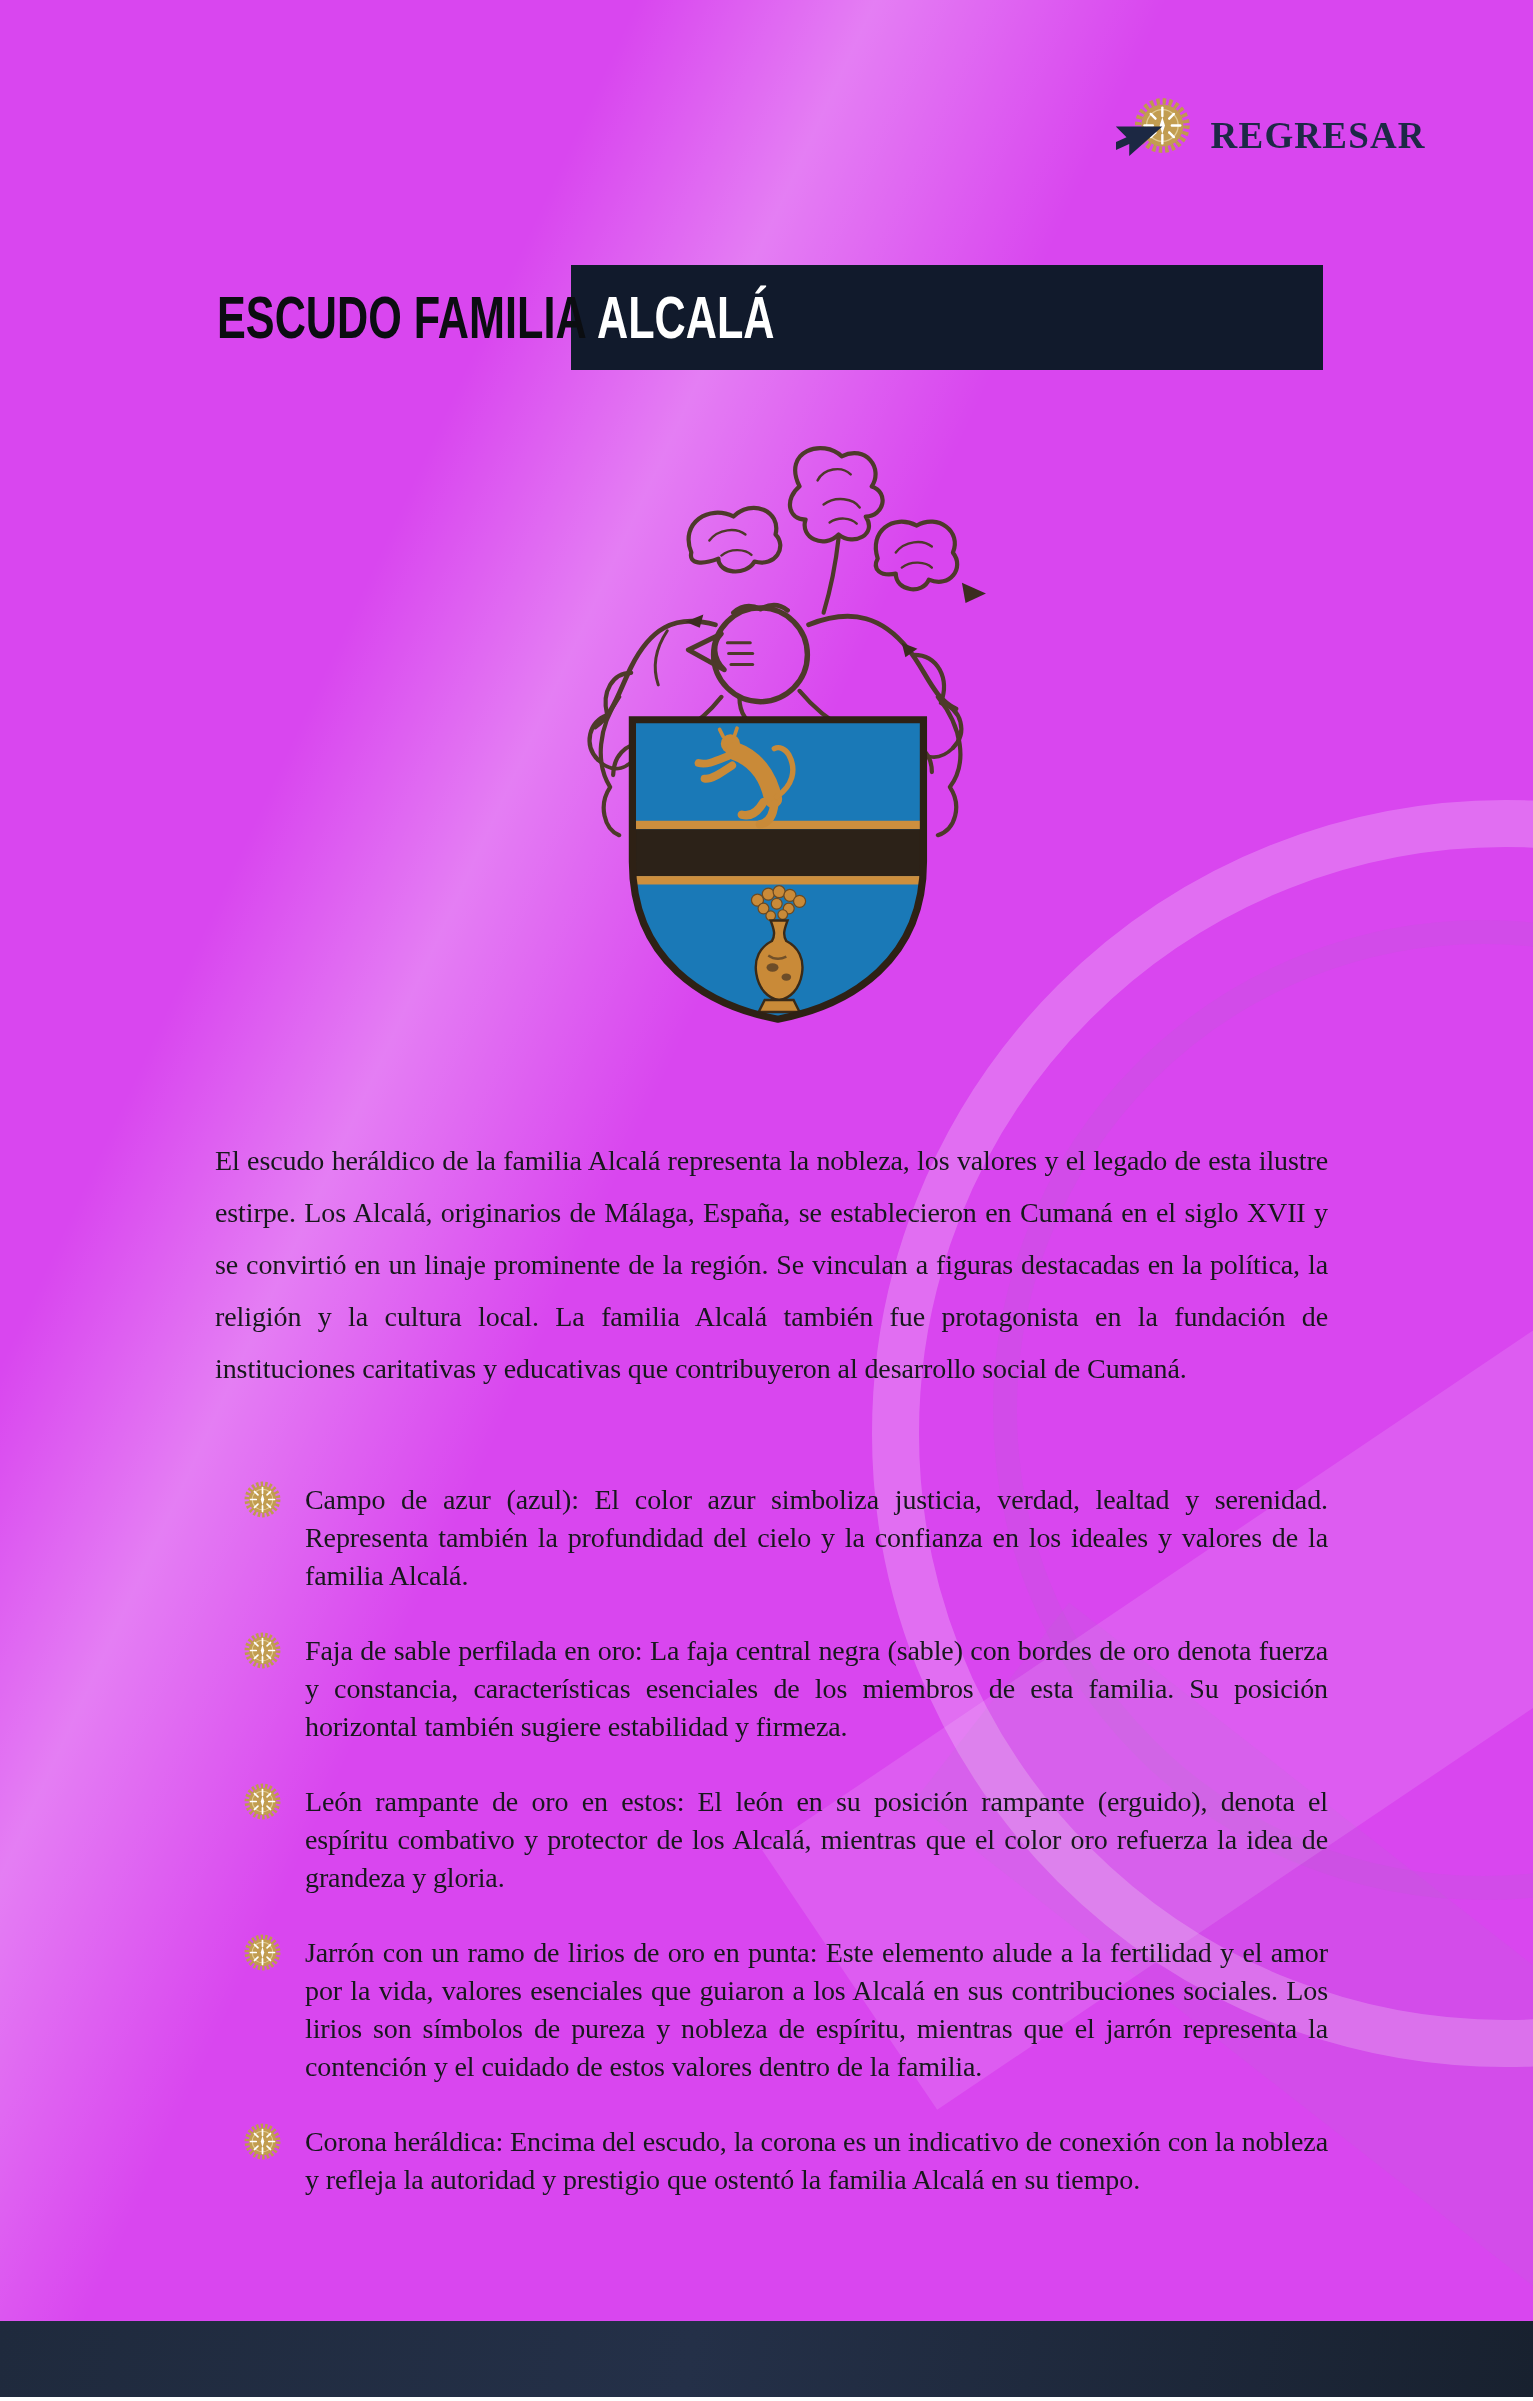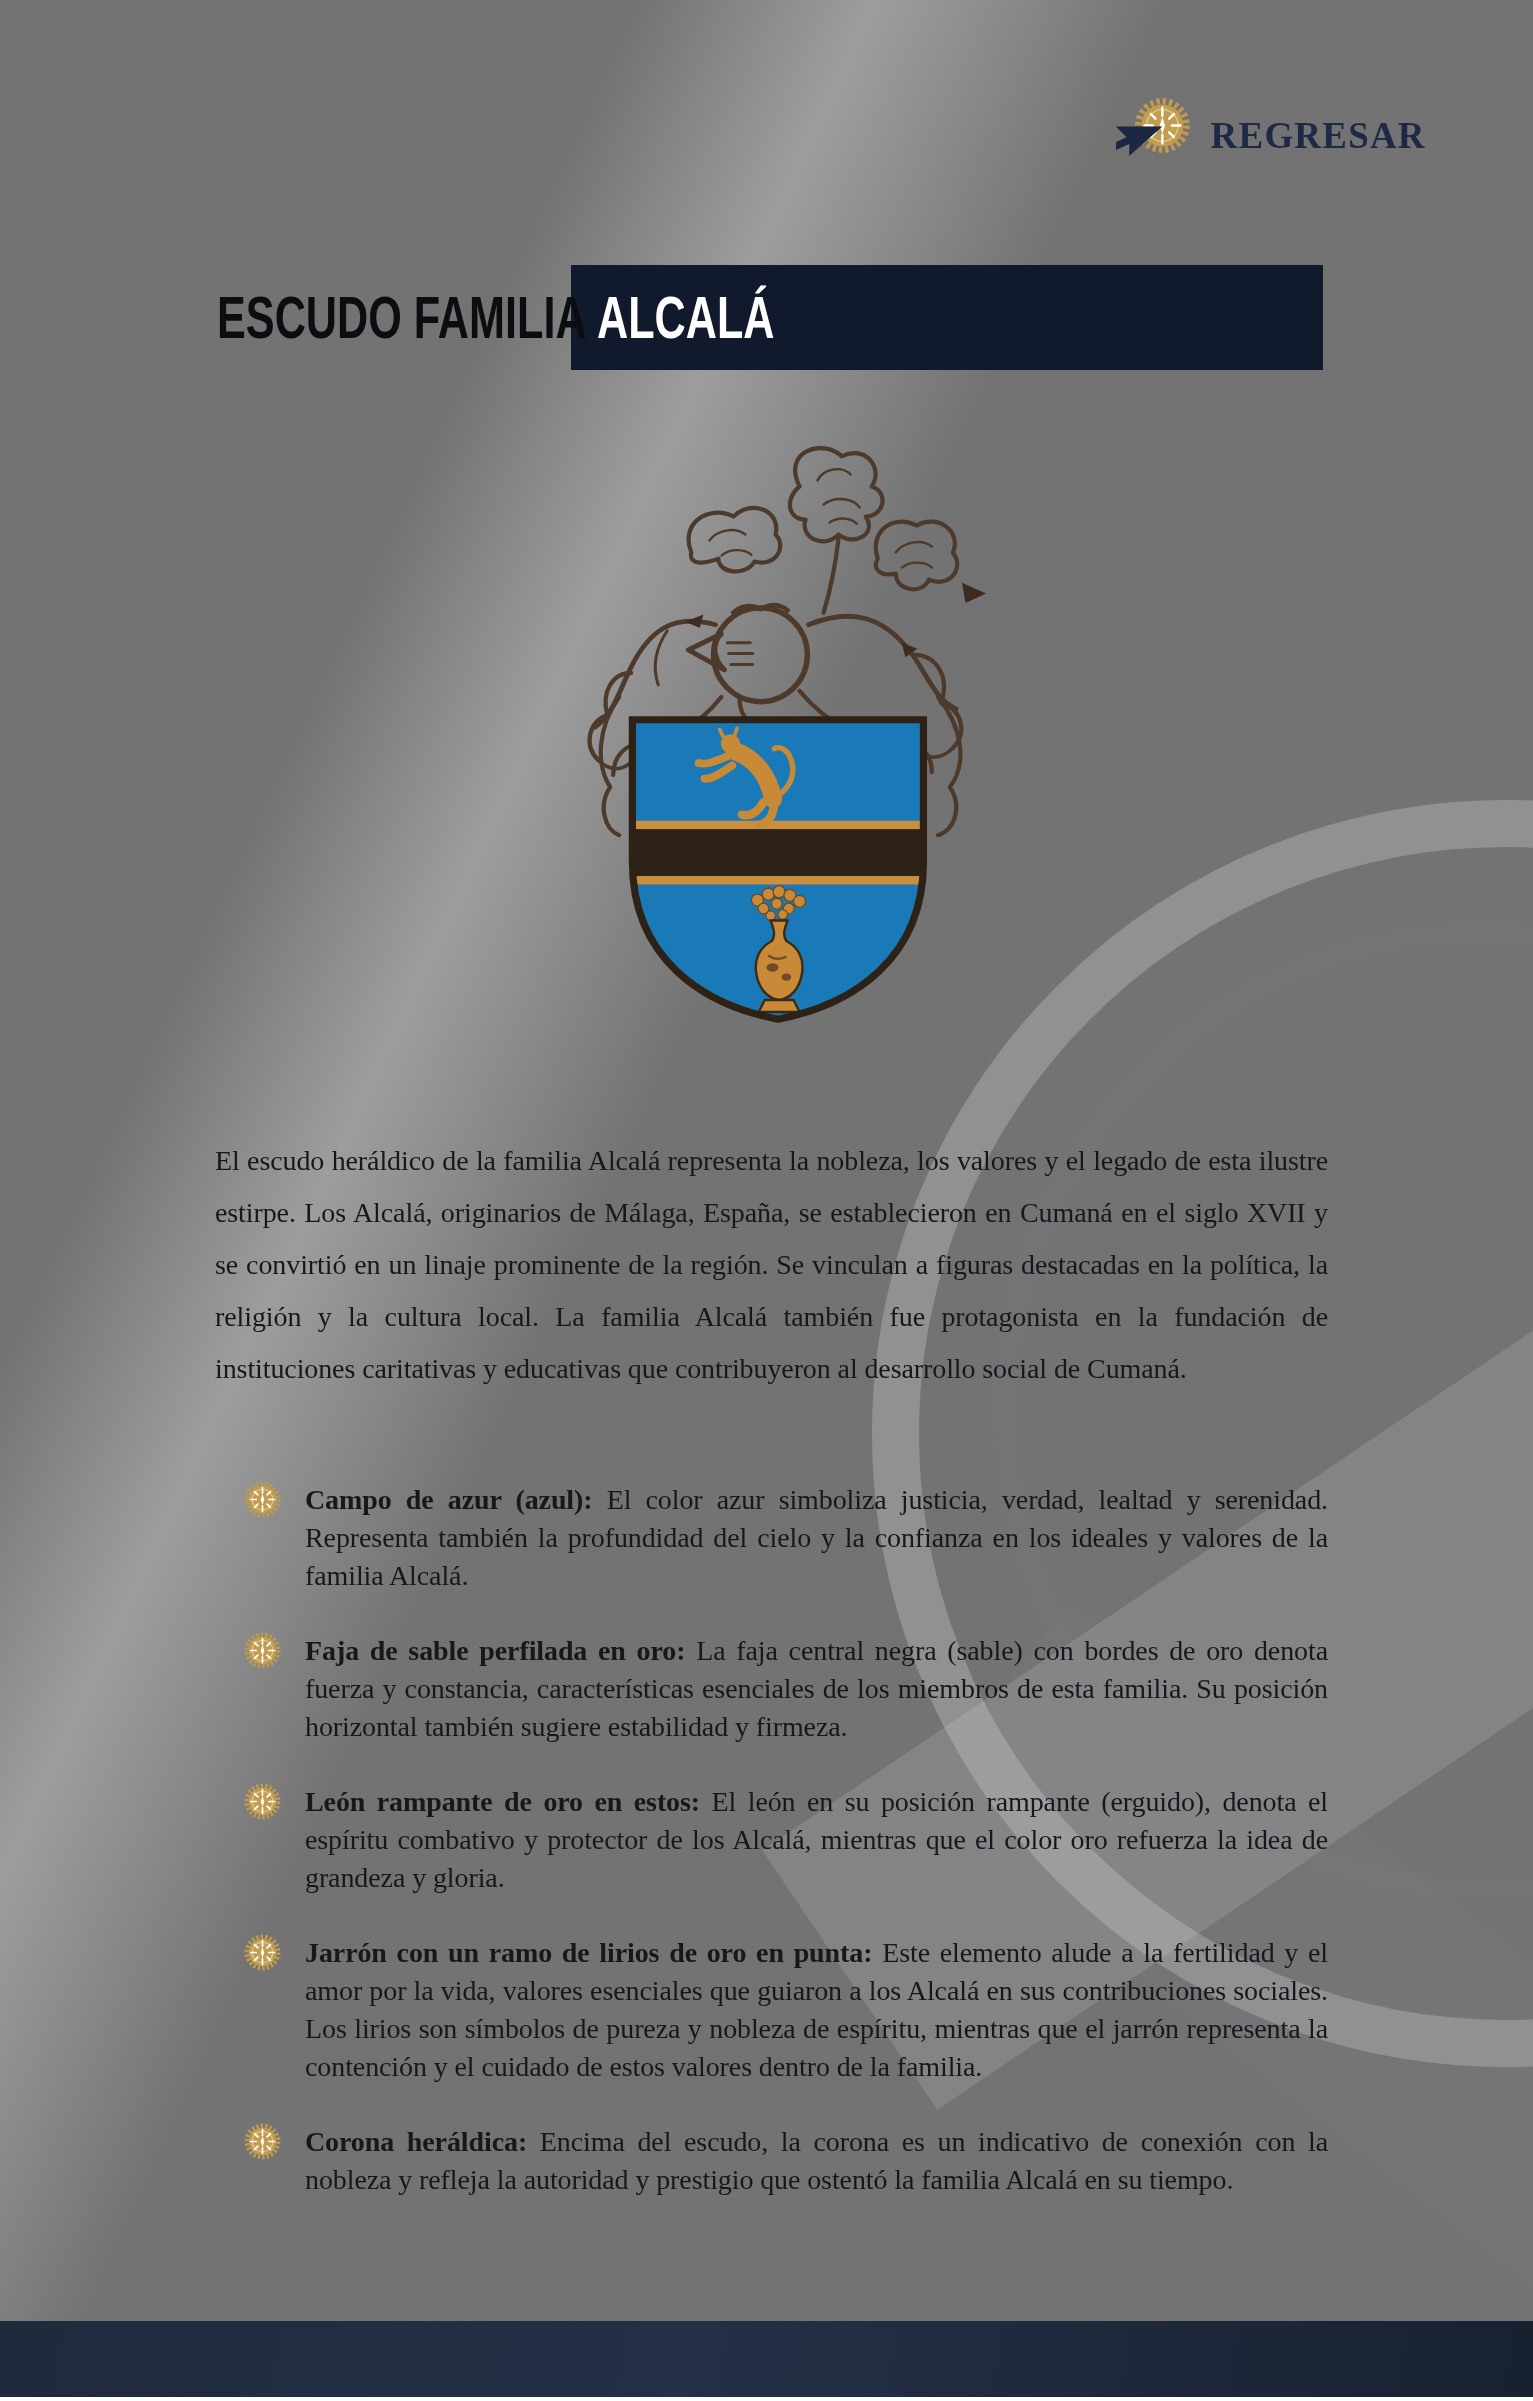--- a/index.html
+++ b/index.html
@@ -1,16 +1,16 @@
 <!DOCTYPE html>
 <html style="font-size:9.6px"><head>
 <meta charset="utf-8">
 <style>
   html,body{margin:0;padding:0;background:#ffffff;}
-  #page{position:relative;width:1534px;height:2401px;background:#737373;overflow:hidden;
+  #page{position:relative;width:1534px;height:2401px;background:#d946ef;overflow:hidden;
         font-family:"Liberation Serif", serif;color:#17181c;}
   
   .sheen{position:absolute;inset:0;pointer-events:none;
          background:linear-gradient(115deg, transparent 24%, rgba(255,255,255,0.30) 33%, transparent 44%);}
   .wm-circle{position:absolute;left:872px;top:800px;width:1173px;height:1173px;border-radius:50%;
              border:47px solid rgba(255,255,255,0.22);pointer-events:none;}
   .wm-circle2{position:absolute;left:993px;top:920px;width:932px;height:932px;border-radius:50%;
              border:24px solid rgba(130,142,158,0.07);pointer-events:none;}
   .wm-streak{position:absolute;left:752px;top:1504px;width:1143px;height:313px;
              background:rgba(255,255,255,0.12);transform:rotate(-34deg);pointer-events:none;}
@@ -35,21 +35,21 @@
 
   
   .bodytext{position:absolute;left:215px;width:1113px;font-size:28px;line-height:52px;
             text-align:justify;letter-spacing:-0.1px;}
   .p1{top:1107px;}
   .p2{top:1369px;}
   .bullet-list{position:absolute;left:215px;top:1481px;width:1113px;list-style:none;margin:0;padding:0;}
   .bullet-list li{position:relative;padding-left:90px;margin-bottom:37px;
                   font-size:28px;line-height:38px;text-align:justify;letter-spacing:-0.1px;}
   .bullet-list li .bullet-icon{position:absolute;left:26.5px;top:-1.8px;}
-  .lead{font-weight:bold;}
+  .lead{font-weight:normal;}
 
   
   .footer-bar{position:absolute;left:0;top:2321px;width:1534px;height:76px;
               background:linear-gradient(100deg,#1f2a3d 0%,#243048 45%,#18212f 100%);}
   .footer-white{position:absolute;left:0;top:2397px;width:1534px;height:4.2px;background:#ffffff;}
 </style>
 </head>
 <body>
 
 <div id="page">

